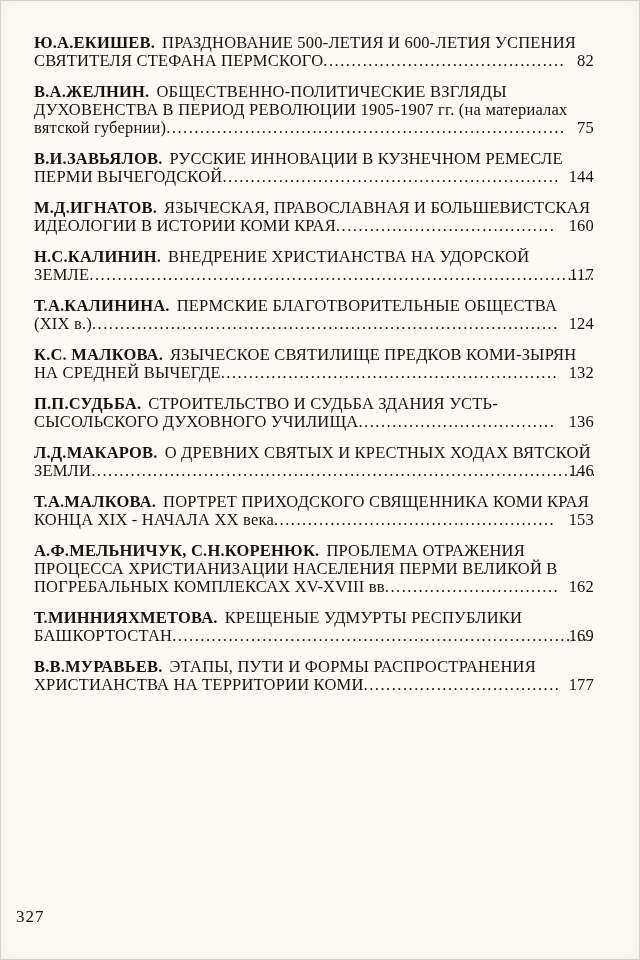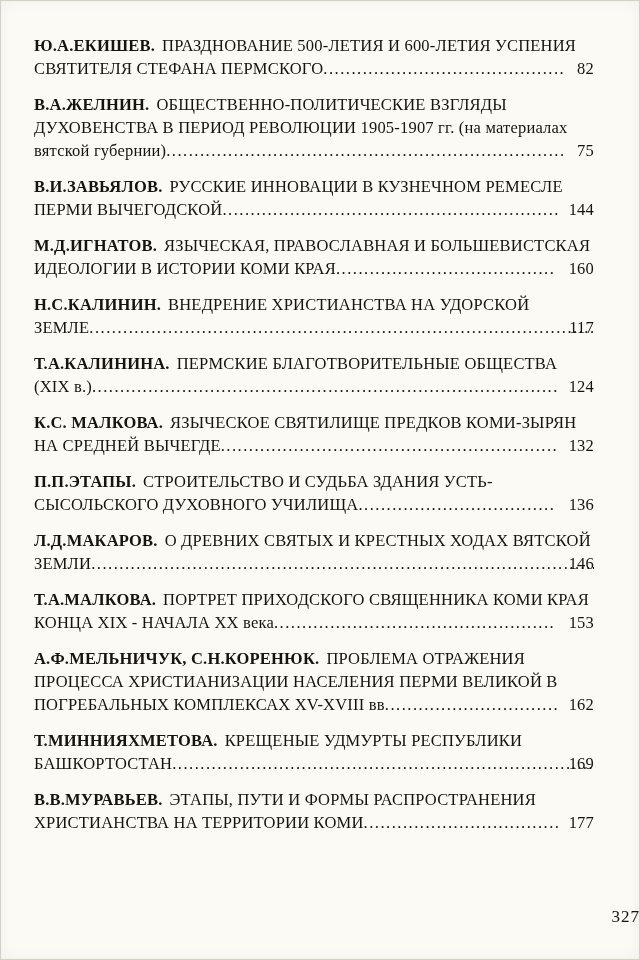--- a/index.html
+++ b/index.html
@@ -19,21 +19,21 @@
     box-sizing: border-box;
     background: var(--color-paper, #fbfaf5);
     color: var(--color-ink, #17130e);
     padding: 34px 46px 0 34px;
     box-shadow: inset 0 0 0 1px #d3d0c8, inset 0 0 14px rgba(0,0,0,0.06);
     overflow: hidden;
   }
   .toc-entry {
     margin: 0 0 13px 0;
     font-size: 16.5px;
-    line-height: 23px;
+    line-height: 18px;
     letter-spacing: 0.2px;
     overflow: hidden; 
   }
   .author {
     font-weight: bold;
   }
   .title {
     font-weight: normal;
     margin-left: 7px;
   }
@@ -42,24 +42,24 @@
     padding-left: 8px;
     font-weight: normal;
   }
   .dots {
     word-break: break-all;
     letter-spacing: 1.5px;
     font-weight: normal;
   }
   .footer {
     position: absolute;
-    left: 8px;
+    left: 16px;
     right: 0;
     bottom: 33px;
-    text-align: right;
+    text-align: left;
     font-size: 17px;
     letter-spacing: 1px;
   }
 </style>
 </head>
 <body>
 
 <div class="page">
   <div id="toc-list">
   <p class="toc-entry"><span class="author">Ю.А.ЕКИШЕВ.</span><span class="title">ПРАЗДНОВАНИЕ 500-ЛЕТИЯ И 600-ЛЕТИЯ УСПЕНИЯ СВЯТИТЕЛЯ СТЕФАНА ПЕРМСКОГО</span><span class="page-num">82</span><span class="dots">...........................................</span></p>
@@ -69,21 +69,21 @@
   <p class="toc-entry"><span class="author">В.И.ЗАВЬЯЛОВ.</span><span class="title">РУССКИЕ ИННОВАЦИИ В КУЗНЕЧНОМ РЕМЕСЛЕ ПЕРМИ ВЫЧЕГОДСКОЙ</span><span class="page-num">144</span><span class="dots">............................................................</span></p>
 
   <p class="toc-entry"><span class="author">М.Д.ИГНАТОВ.</span><span class="title">ЯЗЫЧЕСКАЯ, ПРАВОСЛАВНАЯ И БОЛЬШЕВИСТСКАЯ ИДЕОЛОГИИ В ИСТОРИИ КОМИ КРАЯ</span><span class="page-num">160</span><span class="dots">.......................................</span></p>
 
   <p class="toc-entry"><span class="author">Н.С.КАЛИНИН.</span><span class="title">ВНЕДРЕНИЕ ХРИСТИАНСТВА НА УДОРСКОЙ ЗЕМЛЕ</span><span class="page-num">117</span><span class="dots">....................................................................................................................................................................................................................................................................................................................................................................................................................................................................................................................</span></p>
 
   <p class="toc-entry"><span class="author">Т.А.КАЛИНИНА.</span><span class="title">ПЕРМСКИЕ БЛАГОТВОРИТЕЛЬНЫЕ ОБЩЕСТВА (XIX в.)</span><span class="page-num">124</span><span class="dots">...................................................................................</span></p>
 
   <p class="toc-entry"><span class="author">К.С. МАЛКОВА.</span><span class="title">ЯЗЫЧЕСКОЕ СВЯТИЛИЩЕ ПРЕДКОВ КОМИ-ЗЫРЯН НА СРЕДНЕЙ ВЫЧЕГДЕ</span><span class="page-num">132</span><span class="dots">............................................................</span></p>
 
-  <p class="toc-entry"><span class="author">П.П.ЭТАПЫ.</span><span class="title">СТРОИТЕЛЬСТВО И СУДЬБА ЗДАНИЯ УСТЬ-СЫСОЛЬСКОГО ДУХОВНОГО УЧИЛИЩА</span><span class="page-num">136</span><span class="dots">...................................</span></p>
+  <p class="toc-entry"><span class="author">П.П.СУДЬБА.</span><span class="title">СТРОИТЕЛЬСТВО И СУДЬБА ЗДАНИЯ УСТЬ-СЫСОЛЬСКОГО ДУХОВНОГО УЧИЛИЩА</span><span class="page-num">136</span><span class="dots">...................................</span></p>
 
   <p class="toc-entry"><span class="author">Л.Д.МАКАРОВ.</span><span class="title">О ДРЕВНИХ СВЯТЫХ И КРЕСТНЫХ ХОДАХ ВЯТСКОЙ ЗЕМЛИ</span><span class="page-num">146</span><span class="dots">....................................................................................................................................................................................................................................................................................................................................................................................................................................................................................................................</span></p>
 
   <p class="toc-entry"><span class="author">Т.А.МАЛКОВА.</span><span class="title">ПОРТРЕТ ПРИХОДСКОГО СВЯЩЕННИКА КОМИ КРАЯ КОНЦА XIX - НАЧАЛА XX века</span><span class="page-num">153</span><span class="dots">..................................................</span></p>
 
   <p class="toc-entry"><span class="author">А.Ф.МЕЛЬНИЧУК, С.Н.КОРЕНЮК.</span><span class="title">ПРОБЛЕМА ОТРАЖЕНИЯ ПРОЦЕССА ХРИСТИАНИЗАЦИИ НАСЕЛЕНИЯ ПЕРМИ ВЕЛИКОЙ В ПОГРЕБАЛЬНЫХ КОМПЛЕКСАХ XV-XVIII вв</span><span class="page-num">162</span><span class="dots">...............................</span></p>
 
   <p class="toc-entry"><span class="author">Т.МИННИЯХМЕТОВА.</span><span class="title">КРЕЩЕНЫЕ УДМУРТЫ РЕСПУБЛИКИ БАШКОРТОСТАН</span><span class="page-num">169</span><span class="dots">....................................................................................................................................................................................................................................................................................................................................................................................................................................................................................................................</span></p>
 
   <p class="toc-entry"><span class="author">В.В.МУРАВЬЕВ.</span><span class="title">ЭТАПЫ, ПУТИ И ФОРМЫ РАСПРОСТРАНЕНИЯ ХРИСТИАНСТВА НА ТЕРРИТОРИИ КОМИ</span><span class="page-num">177</span><span class="dots">...................................</span></p>

